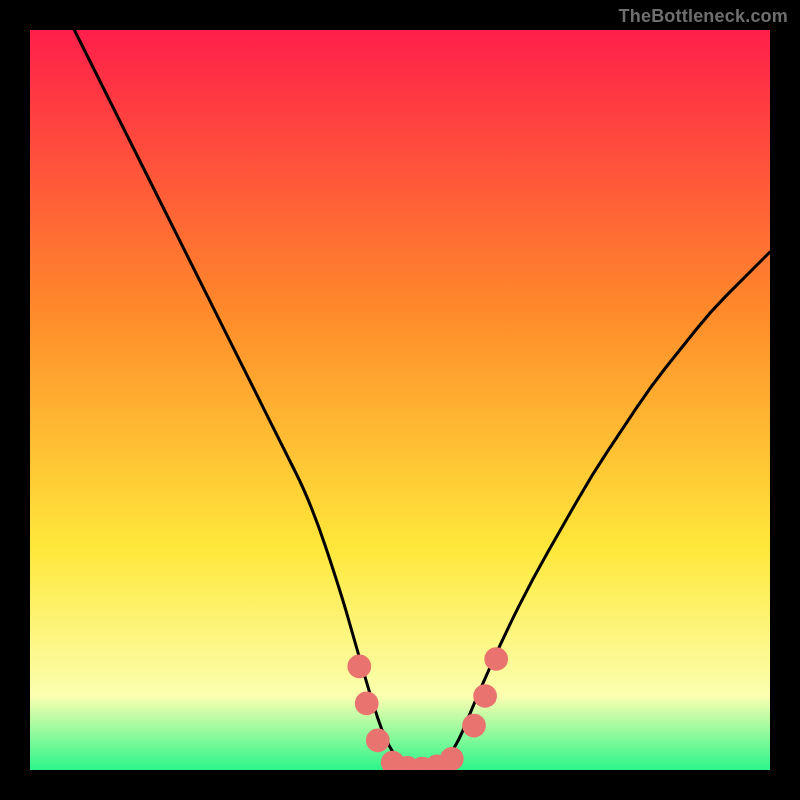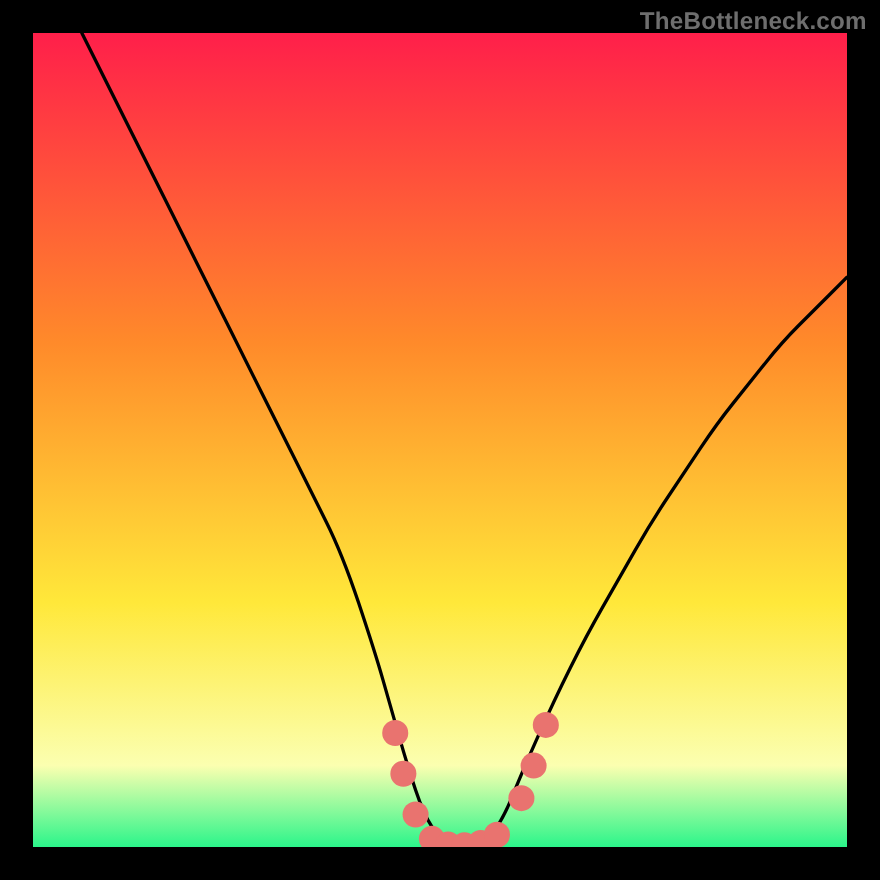--- a/index.html
+++ b/index.html
@@ -24,21 +24,21 @@
     left: 0;
     top: 0;
     width: 740px;
     height: 740px;
   }
   .watermark {
     position: absolute;
     top: 6px;
     right: 12px;
     color: #6e6e6e;
-    font-size: 22px;
+    font-size: 18px;
     font-weight: 600;
     letter-spacing: 0.2px;
   }
   svg {
     display: block;
   }
 </style>
 </head>
 <body>
 

